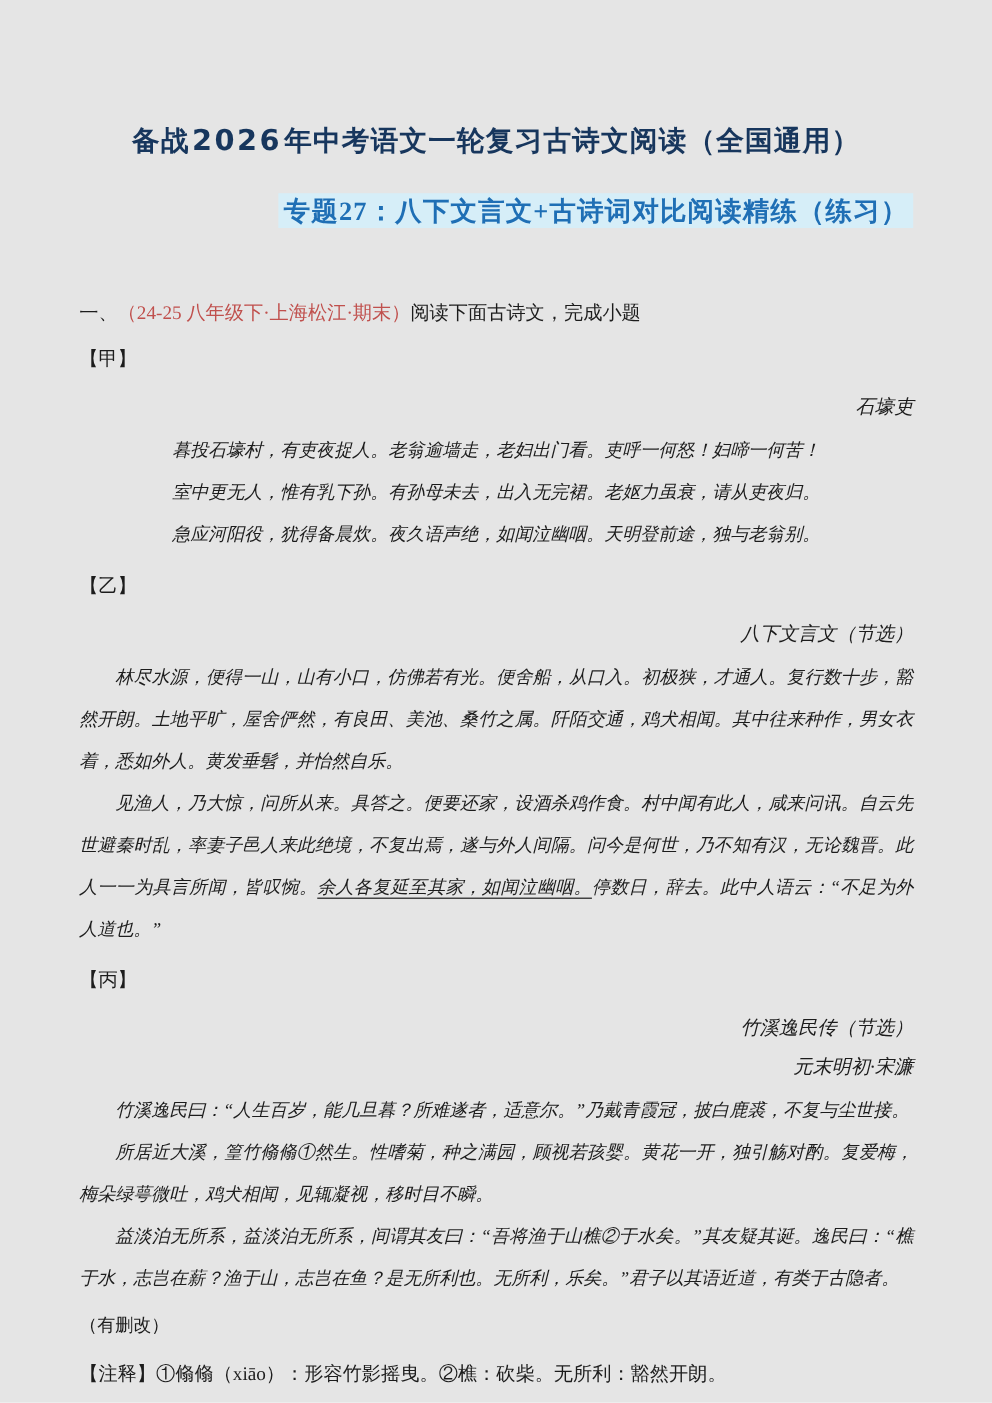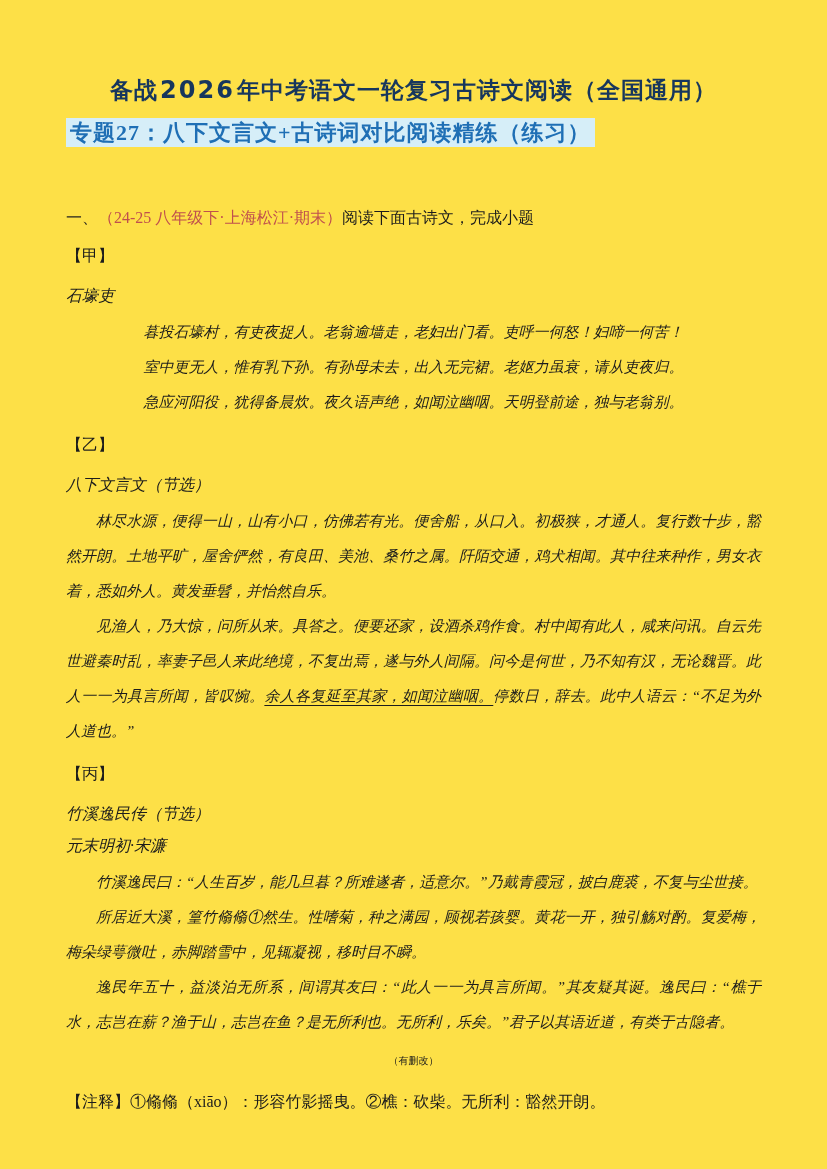--- a/index.html
+++ b/index.html
@@ -8,42 +8,42 @@
     width: 827px;
     height: 1169px;
     margin: 0 auto;
     font-family: "Liberation Serif", "DejaVu Serif", serif;
     color: #1c1c1c;
     overflow: hidden;
   }
   .page {
     width: 827px;
     height: 1169px;
-    padding: 73px 66px 0 66px;
-    background: #fde047;
+    padding: 100px 66px 0 66px;
+    background: #e5e5e5;
   }
   
   .main-title {
     text-align: center;
     color: #17365D;
     font-size: 23px;
     font-weight: bold;
     line-height: 34px;
     letter-spacing: 1px;
   }
   .main-title .year {
     font-family: "DejaVu Sans", sans-serif;
     font-size: 24px;
     letter-spacing: 2px;
     padding: 0 2px;
   }
   .main-title .extra-bold { font-weight: 900; }
   .subtitle {
-    text-align: left;
-    margin-top: 8px;
+    text-align: right;
+    margin-top: 24px;
     line-height: 34px;
   }
   .subtitle .hl {
     background: #d6eef8;
     color: #1F6FB5;
     font-size: 22px;
     font-weight: bold;
     letter-spacing: 1px;
     padding: 2px 4px;
   }
@@ -54,21 +54,21 @@
     line-height: 26px;
   }
   .exercise-number { color: #1c1c1c; }
   .source-tag { color: #C0504D; }
   .bracket-label {
     font-size: 16px;
     line-height: 26px;
     margin-top: 12px;
   }
   .center-title {
-    text-align: left;
+    text-align: right;
     font-size: 16px;
     font-style: italic;
     line-height: 26px;
     margin-top: 14px;
   }
   .poem { margin-top: 6px; }
   .poem-line {
     text-align: center;
     font-size: 15px;
     font-style: italic;
@@ -78,22 +78,22 @@
     font-size: 15px;
     font-style: italic;
     line-height: 35px;
     text-align: justify;
     text-indent: 2em;
     margin-top: 6px;
   }
   .para.tight { margin-top: 0; }
   .underline-clause { text-decoration: underline; text-underline-offset: 4px; }
   .edit-note {
-    text-align: center;
-    font-size: 10px;
+    text-align: left;
+    font-size: 15px;
     line-height: 30px;
     margin-top: 6px;
   }
   .notes-line {
     font-size: 16px;
     line-height: 28px;
     margin-top: 12px;
     font-style: normal;
   }
 </style>
@@ -120,19 +120,19 @@
 
   <div class="bracket-label">【乙】</div>
   <div class="center-title">八下文言文（节选）</div>
   <p class="para">林尽水源，便得一山，山有小口，仿佛若有光。便舍船，从口入。初极狭，才通人。复行数十步，豁然开朗。土地平旷，屋舍俨然，有良田、美池、桑竹之属。阡陌交通，鸡犬相闻。其中往来种作，男女衣着，悉如外人。黄发垂髫，并怡然自乐。</p>
   <p class="para tight"><span>见渔人，乃大惊，问所从来。具答之。便要还家，设酒杀鸡作食。村中闻有此人，咸来问讯。自云先世避秦时乱，率妻子邑人来此绝境，不复出焉，遂与外人间隔。问今是何世，乃不知有汉，无论魏晋。此人一一为具言所闻，皆叹惋。</span><span class="underline-clause">余人各复延至其家，如闻泣幽咽。</span><span>停数日，辞去。此中人语云：“不足为外人道也。”</span></p>
 
   <div class="bracket-label">【丙】</div>
   <div class="center-title">竹溪逸民传（节选）</div>
   <div class="center-title" style="margin-top:6px">元末明初·宋濂</div>
   <p class="para">竹溪逸民曰：“人生百岁，能几旦暮？所难遂者，适意尔。”乃戴青霞冠，披白鹿裘，不复与尘世接。</p>
-  <p class="para tight">所居近大溪，篁竹翛翛①然生。性嗜菊，种之满园，顾视若孩婴。黄花一开，独引觞对酌。复爱梅，梅朵绿萼微吐，赤脚踏雪中，见辄凝视，移时目不瞬。</p>
-  <p class="para tight">逸民年五十，益淡泊无所系，间谓其友曰：“此人一一为具言所闻。”其友疑其诞。逸民曰：“樵于水，志岂在薪？渔于山，志岂在鱼？是无所利也。无所利，乐矣。”君子以其语近道，有类于古隐者。</p>
+  <p class="para tight">所居近大溪，篁竹翛翛①然生。性嗜菊，种之满园，顾视若孩婴。黄花一开，独引觞对酌。复爱梅，梅朵绿萼微吐，鸡犬相闻，见辄凝视，移时目不瞬。</p>
+  <p class="para tight">益淡泊无所系，益淡泊无所系，间谓其友曰：“吾将渔于山樵②于水矣。”其友疑其诞。逸民曰：“樵于水，志岂在薪？渔于山，志岂在鱼？是无所利也。无所利，乐矣。”君子以其语近道，有类于古隐者。</p>
   <div class="edit-note">（有删改）</div>
 
   <div class="notes-line"><span>【注释】</span><span>①翛翛（xiāo）：形容竹影摇曳。②樵：砍柴。无所利：豁然开朗。</span></div>
 
 </div>
 
 </body></html>

